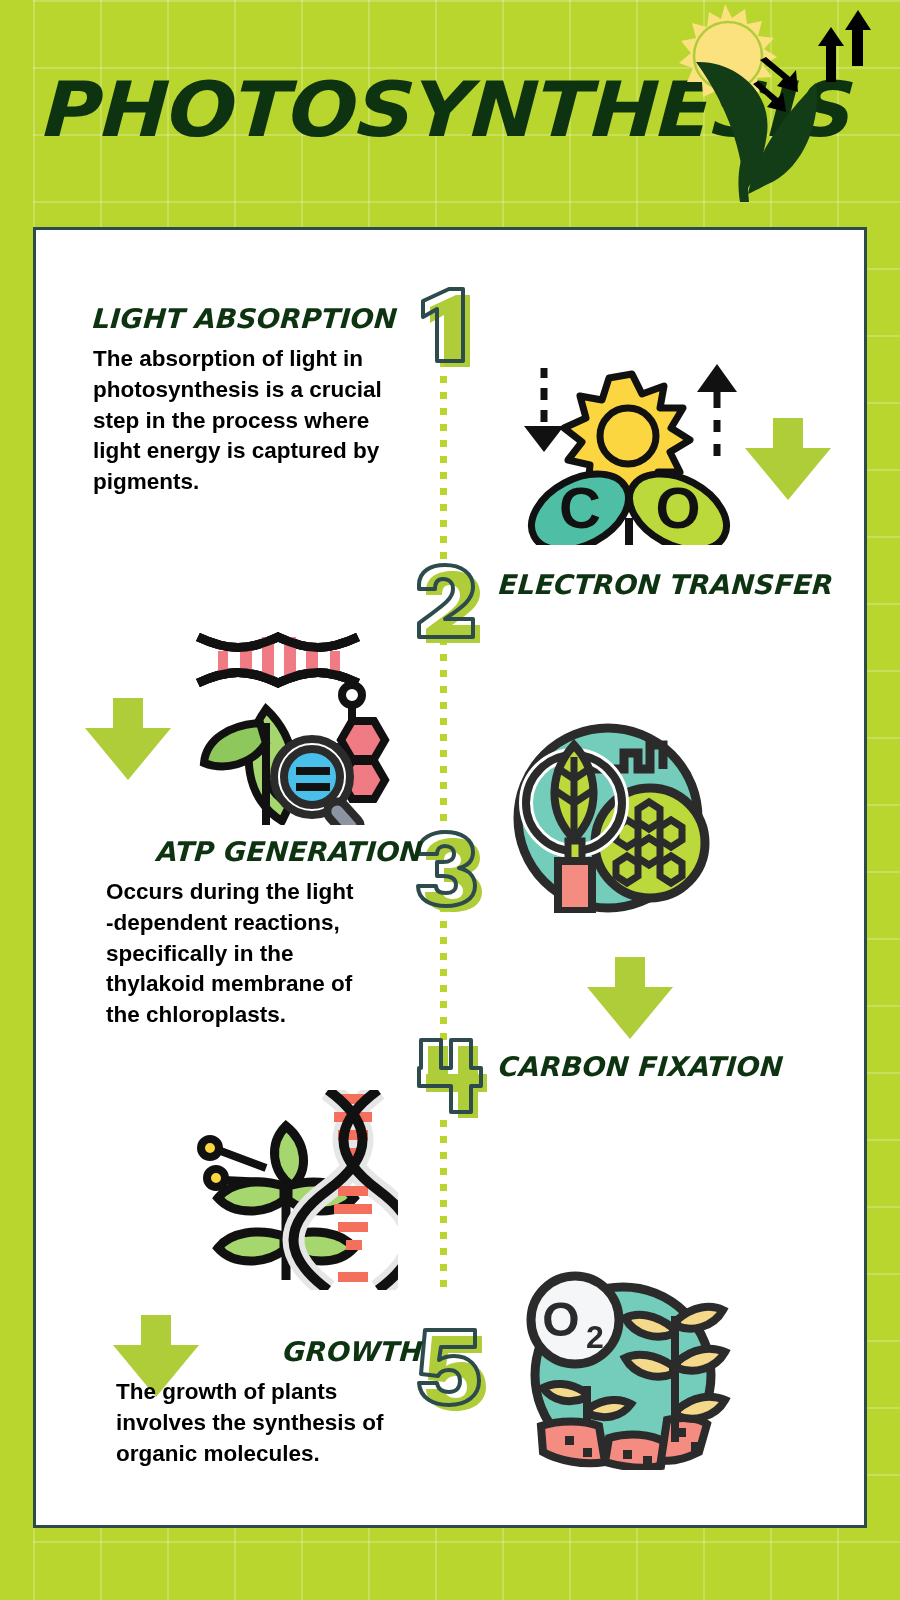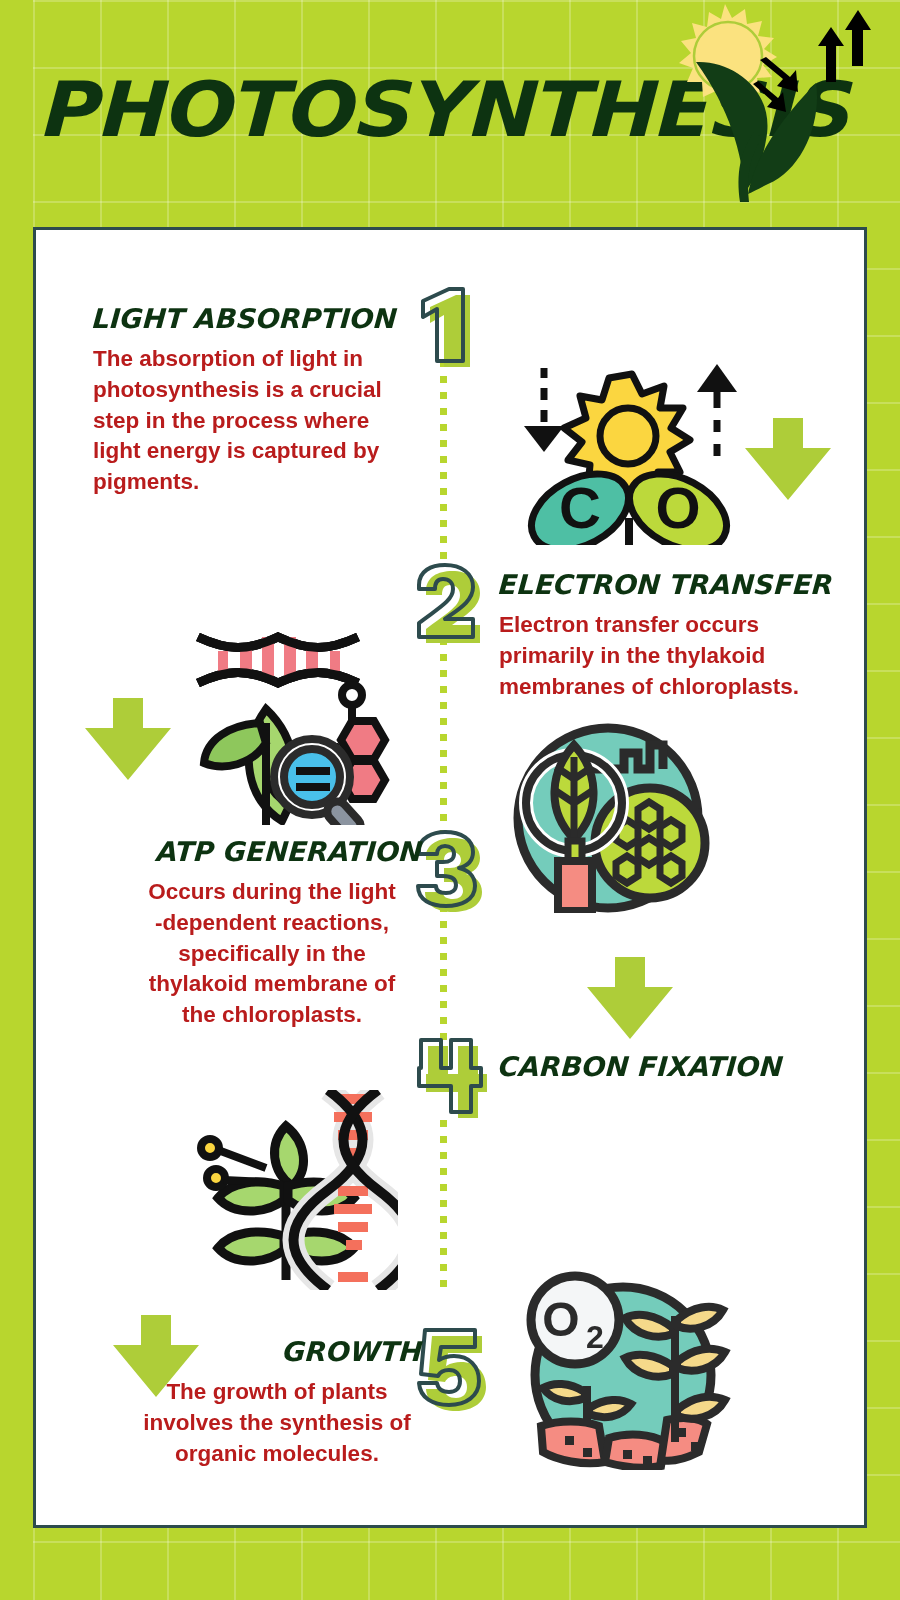--- a/index.html
+++ b/index.html
@@ -98,21 +98,21 @@
     transform: scaleX(1.02) skewX(-4deg);
     transform-origin: left center;
     white-space: nowrap;
     line-height: 1;
     margin: 0 0 12px 0;
   }
   .step-body {
     font-family: "Liberation Sans", sans-serif;
     font-size: 22.5px;
     font-weight: 700;
-    color: #b91c1c;
+    color: #000000;
     line-height: 1.37;
     margin: 0;
     white-space: pre-line;
   }
 
   
   .numeral {
     position: absolute;
     width: 72px;
     height: 84px;
@@ -233,23 +233,20 @@
       <svg width="72" height="84" viewBox="0 0 72 84">
         <g transform="translate(7,6)">
           <path d="M4,22 C4,8 16,2 30,2 C46,2 58,10 58,24 C58,38 44,46 30,56 L58,56 L58,74 L4,74 L4,60 C22,46 38,38 38,26 C38,20 34,16 28,16 C22,16 20,20 20,26 L4,26 Z" fill="#aecd39"></path>
         </g>
         <path d="M4,22 C4,8 16,2 30,2 C46,2 58,10 58,24 C58,38 44,46 30,56 L58,56 L58,74 L4,74 L4,60 C22,46 38,38 38,26 C38,20 34,16 28,16 C22,16 20,20 20,26 L4,26 Z" fill="none" stroke="#2d4b4d" stroke-width="4" stroke-linejoin="round"></path>
       </svg>
     </div>
 
     <div class="step-text" style="left:463px; top:341px; width:360px;">
       <div class="step-heading">ELECTRON TRANSFER</div>
-      <div class="step-body">Electron transfer occurs
-primarily in the thylakoid
-membranes of chloroplasts.</div>
     </div>
 
     <div class="illus" style="left:462px; top:493px;">
       <svg width="220" height="190" viewBox="0 0 220 190">
         <circle cx="110" cy="95" r="90" fill="#74ccbb" stroke="#2b2b2b" stroke-width="9"></circle>
 
         <g fill="none" stroke="#2b2b2b" stroke-width="9">
           <path d="M78,46 L126,46 L126,30 L140,30 L140,46 L152,46 L152,22 L165,22 L165,46"></path>
         </g>
 
@@ -337,21 +334,21 @@
       <svg width="72" height="84" viewBox="0 0 72 84">
         <g transform="translate(7,6)">
           <path d="M4,20 C4,8 18,2 30,2 C46,2 58,9 58,22 C58,31 52,36 44,38 C53,40 60,46 60,56 C60,70 46,76 31,76 C16,76 3,70 3,56 L21,56 C21,61 25,63 31,63 C37,63 41,60 41,55 C41,49 36,46 28,46 L22,46 L22,32 L28,32 C35,32 39,29 39,24 C39,19 35,16 30,16 C25,16 22,19 22,24 L4,24 Z" fill="#aecd39"></path>
         </g>
         <path d="M4,20 C4,8 18,2 30,2 C46,2 58,9 58,22 C58,31 52,36 44,38 C53,40 60,46 60,56 C60,70 46,76 31,76 C16,76 3,70 3,56 L21,56 C21,61 25,63 31,63 C37,63 41,60 41,55 C41,49 36,46 28,46 L22,46 L22,32 L28,32 C35,32 39,29 39,24 C39,19 35,16 30,16 C25,16 22,19 22,24 L4,24 Z" fill="none" stroke="#2d4b4d" stroke-width="4" stroke-linejoin="round"></path>
       </svg>
     </div>
 
     <div class="step-text" style="left:40px; top:608px; width:362px; text-align:left;">
       <div class="step-heading" style="text-align:right; padding-right:22px;">ATP GENERATION</div>
-      <div class="step-body" style="padding-left:30px;text-align:center;">Occurs during the light
+      <div class="step-body" style="padding-left:30px;">Occurs during the light
 -dependent reactions,
 specifically in the
 thylakoid membrane of
  the chloroplasts.</div>
     </div>
 
     <div class="arrow-down" style="left:549px; top:727px;">
       <svg width="90" height="84" viewBox="0 0 90 84">
         <path d="M30,0 L60,0 L60,30 L88,30 L45,82 L2,30 L30,30 Z" fill="#aecd39"></path>
       </svg>
@@ -415,21 +412,21 @@
       <svg width="72" height="84" viewBox="0 0 72 84">
         <g transform="translate(7,6)">
           <path d="M10,2 L60,2 L60,19 L26,19 L24,32 C29,29 34,28 39,28 C54,28 64,38 64,53 C64,68 51,77 34,77 C18,77 5,70 4,55 L22,55 C23,61 27,64 34,64 C41,64 45,60 45,53 C45,46 41,42 34,42 C29,42 25,44 23,48 L6,46 Z" fill="#aecd39"></path>
         </g>
         <path d="M10,2 L60,2 L60,19 L26,19 L24,32 C29,29 34,28 39,28 C54,28 64,38 64,53 C64,68 51,77 34,77 C18,77 5,70 4,55 L22,55 C23,61 27,64 34,64 C41,64 45,60 45,53 C45,46 41,42 34,42 C29,42 25,44 23,48 L6,46 Z" fill="none" stroke="#2d4b4d" stroke-width="4" stroke-linejoin="round"></path>
       </svg>
     </div>
 
     <div class="step-text" style="left:40px; top:1108px; width:362px;">
       <div class="step-heading" style="text-align:right; padding-right:22px;">GROWTH</div>
-      <div class="step-body" style="padding-left:40px;text-align:center;">The growth of plants
+      <div class="step-body" style="padding-left:40px;">The growth of plants
 involves the synthesis of
 organic molecules.</div>
     </div>
 
     <div class="illus" style="left:477px; top:1040px;">
       <svg width="220" height="200" viewBox="0 0 220 200">
         <circle cx="110" cy="105" r="88" fill="#74ccbb" stroke="#2b2b2b" stroke-width="9"></circle>
 
         <g>
           <path d="M28,156 C46,150 70,150 86,156 L92,192 C70,196 44,190 30,182 Z" fill="#f58c82" stroke="#2b2b2b" stroke-width="8"></path>

